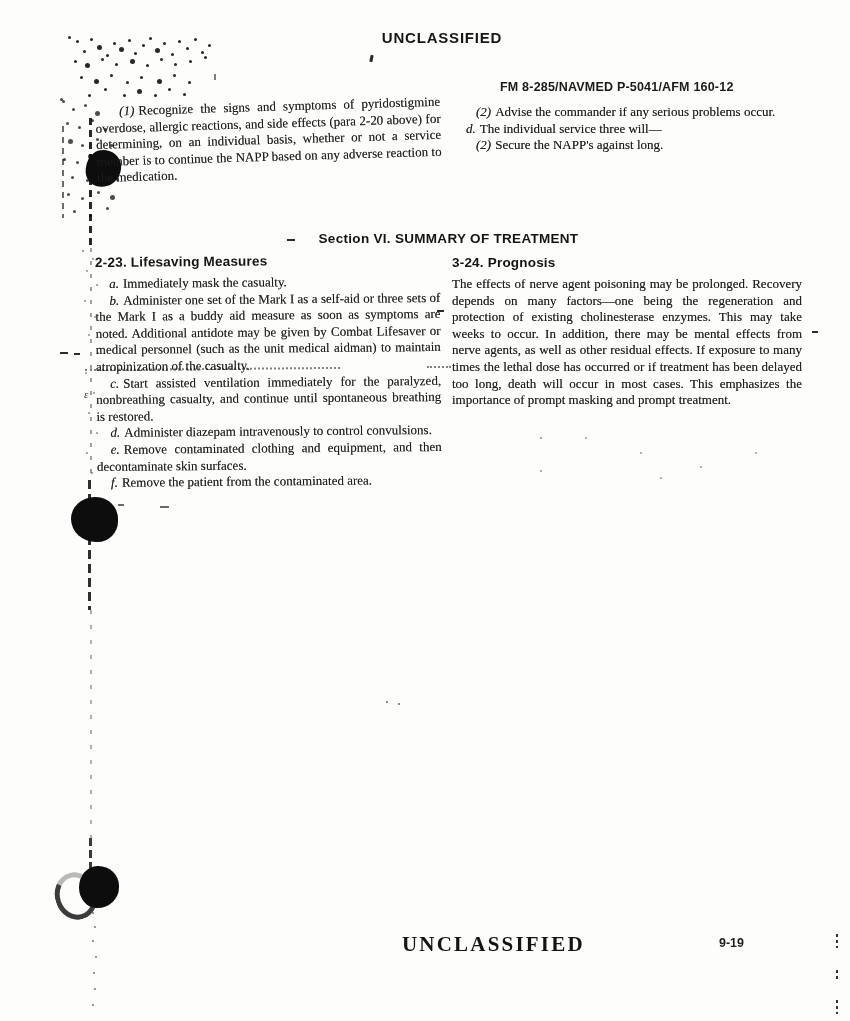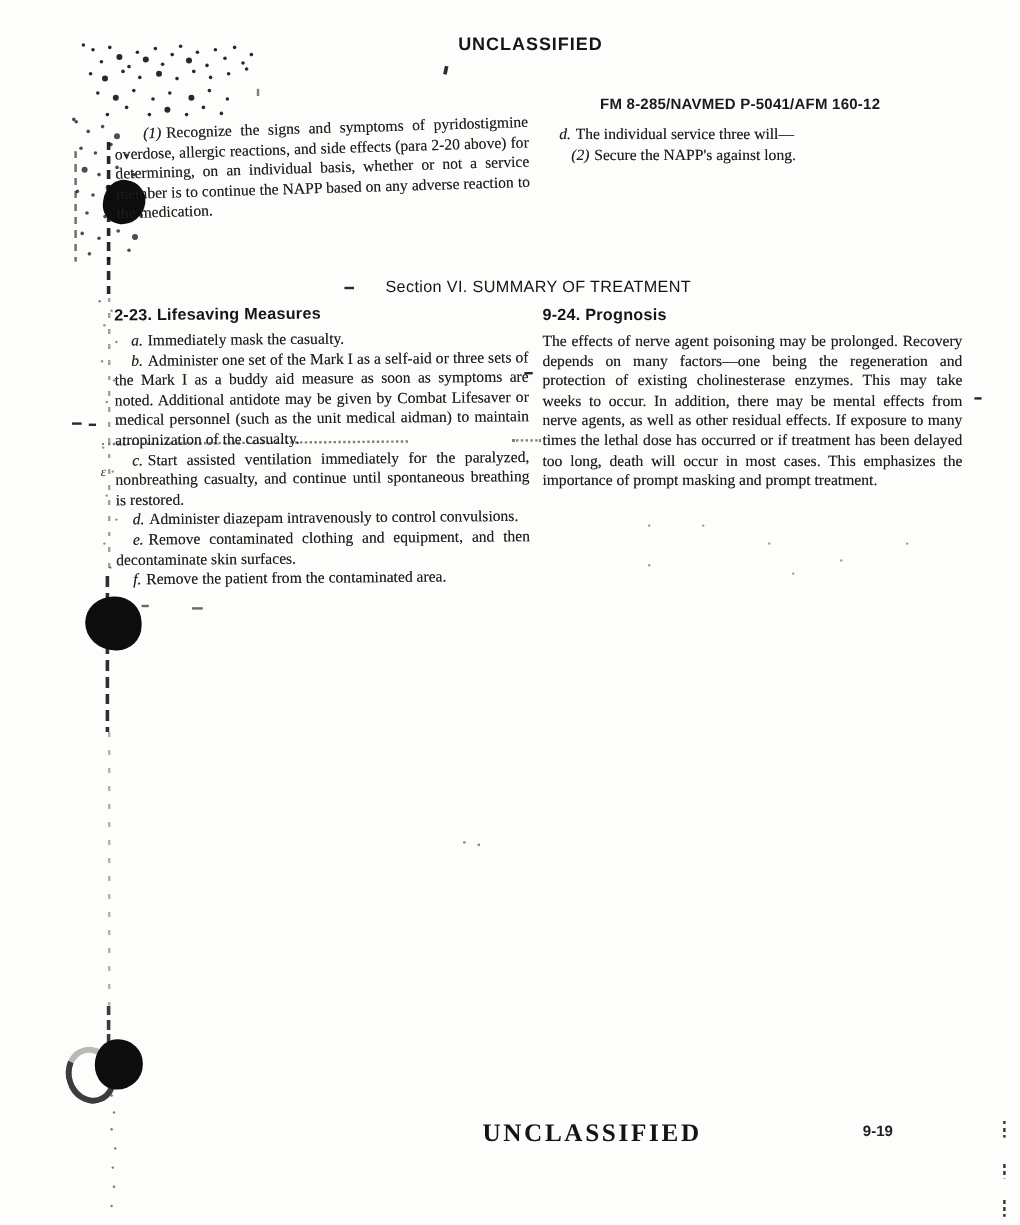--- a/index.html
+++ b/index.html
@@ -27,21 +27,21 @@
     margin:0;text-align:justify;font-size:13px;line-height:16.6px;
     text-shadow:0 0 .4px rgba(10,10,10,.55);
   }
   .indent{text-indent:24px;}
   .indent-sm{text-indent:14px;}
   .plabel{font-style:italic;margin-right:4px;}
   .tilt-intro{transform:rotate(-1.7deg);transform-origin:left top;}
   .tilt-left{transform:rotate(-0.5deg);transform-origin:left top;}
   .section-row{
     position:absolute;top:231px;left:95px;width:707px;text-align:center;
-    font-family:"Liberation Sans","DejaVu Sans",sans-serif;font-weight:normal;
+    font-family:"Liberation Sans","DejaVu Sans",sans-serif;font-weight:bold;
     font-size:13.5px;letter-spacing:.3px;color:#141414;
   }
   .col-heading{
     margin:0 0 6px 0;font-family:"Liberation Sans","DejaVu Sans",sans-serif;
     font-weight:bold;font-size:13.5px;letter-spacing:.2px;color:#141414;
   }
   .footer-class{
     position:absolute;top:932px;left:402px;
     font-weight:bold;font-size:21px;letter-spacing:2.2px;color:#141414;
     font-family:"Liberation Serif","DejaVu Serif",serif;
@@ -138,20 +138,23 @@
   <div class="top-class">UNCLASSIFIED</div>
   <div class="doc-number">FM 8-285/NAVMED P-5041/AFM 160-12</div>
 
   <div class="columns intro-row">
     <div class="col-left">
       <p class="para indent tilt-intro">
         <span class="plabel">(1)</span><span>Recognize the signs and symptoms of pyridostigmine overdose, allergic reactions, and side effects (para 2-20 above) for determining, on an individual basis, whether or not a service member is to continue the NAPP based on any adverse reaction to the medication.</span>
       </p>
     </div>
     <div class="col-right">
+      <p class="para indent">
+        <span class="plabel">(2)</span><span>Advise the commander if any serious problems occur.</span>
+      </p>
       <p class="para indent-sm">
         <span class="plabel">d.</span><span>The individual service three will—</span>
       </p>
       <p class="para indent">
         <span class="plabel">(2)</span><span>Secure the NAPP's against long.</span>
       </p>
     </div>
   </div>
 
   <div class="mark" style="left:287px;top:239px;width:8px;height:2px;"></div>
@@ -173,21 +176,21 @@
         <span class="plabel">d.</span><span>Administer diazepam intravenously to control convulsions.</span>
       </p>
       <p class="para indent-sm">
         <span class="plabel">e.</span><span>Remove contaminated clothing and equipment, and then decontaminate skin surfaces.</span>
       </p>
       <p class="para indent-sm">
         <span class="plabel">f.</span><span>Remove the patient from the contaminated area.</span>
       </p>
     </div>
     <div class="col-right">
-      <h3 class="col-heading">9-24. Prognosis</h3>
+      <h3 class="col-heading">3-24. Prognosis</h3>
       <p class="para">
         <span>The effects of nerve agent poisoning may be prolonged. Recovery depends on many factors—one being the regeneration and protection of existing cholinesterase enzymes. This may take weeks to occur. In addition, there may be mental effects from nerve agents, as well as other residual effects. If exposure to many times the lethal dose has occurred or if treatment has been delayed too long, death will occur in most cases. This emphasizes the importance of prompt masking and prompt treatment.</span>
       </p>
     </div>
   </div>
 
   <div class="footer-class">UNCLASSIFIED</div>
   <div class="page-number">9-19</div>
 
 </div>

